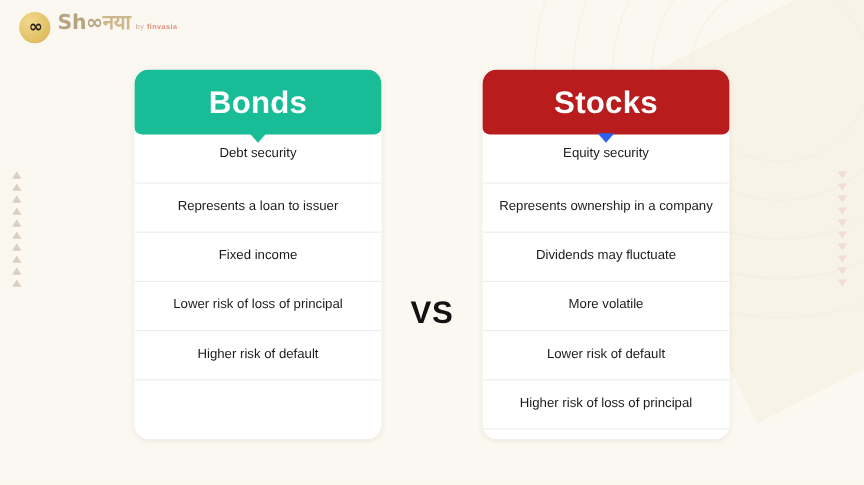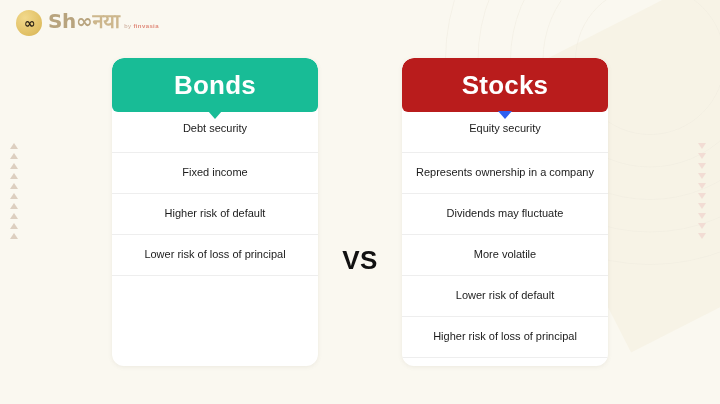--- a/index.html
+++ b/index.html
@@ -97,21 +97,21 @@
   }
   .logo-mark b {
     font-size: 14px;
     color: #2a2115;
     letter-spacing: -1.5px;
     line-height: 1;
     font-family: "DejaVu Sans", sans-serif;
   }
   .logo-text { padding-top: 1px; }
   .logo-word {
-    font-size: 20px;
+    font-size: 17px;
     font-weight: 700;
     color: #b8a47e;
     line-height: 1;
     letter-spacing: -.3px;
     white-space: nowrap;
     font-family: "DejaVu Sans", sans-serif;
   }
   .logo-word .dev { color: #cdb78d; }
   .logo-sub {
     margin-top: 3px;
@@ -256,23 +256,24 @@
   </div>
 
   <div class="compare">
 
     <div class="column">
       <div class="col-head bonds">
         <span>Bonds</span>
       </div>
       <div class="rows">
         <div class="row first">Debt security</div>
+        <div class="row">Represents a loan to issuer</div>
         <div class="row">Fixed income</div>
+        <div class="row">Lower risk of loss of principal</div>
         <div class="row">Higher risk of default</div>
-        <div class="row">Lower risk of loss of principal</div>
       </div>
     </div>
 
     <div class="vs">VS</div>
 
     <div class="column">
       <div class="col-head stocks">
         <span>Stocks</span>
       </div>
       <div class="rows">

